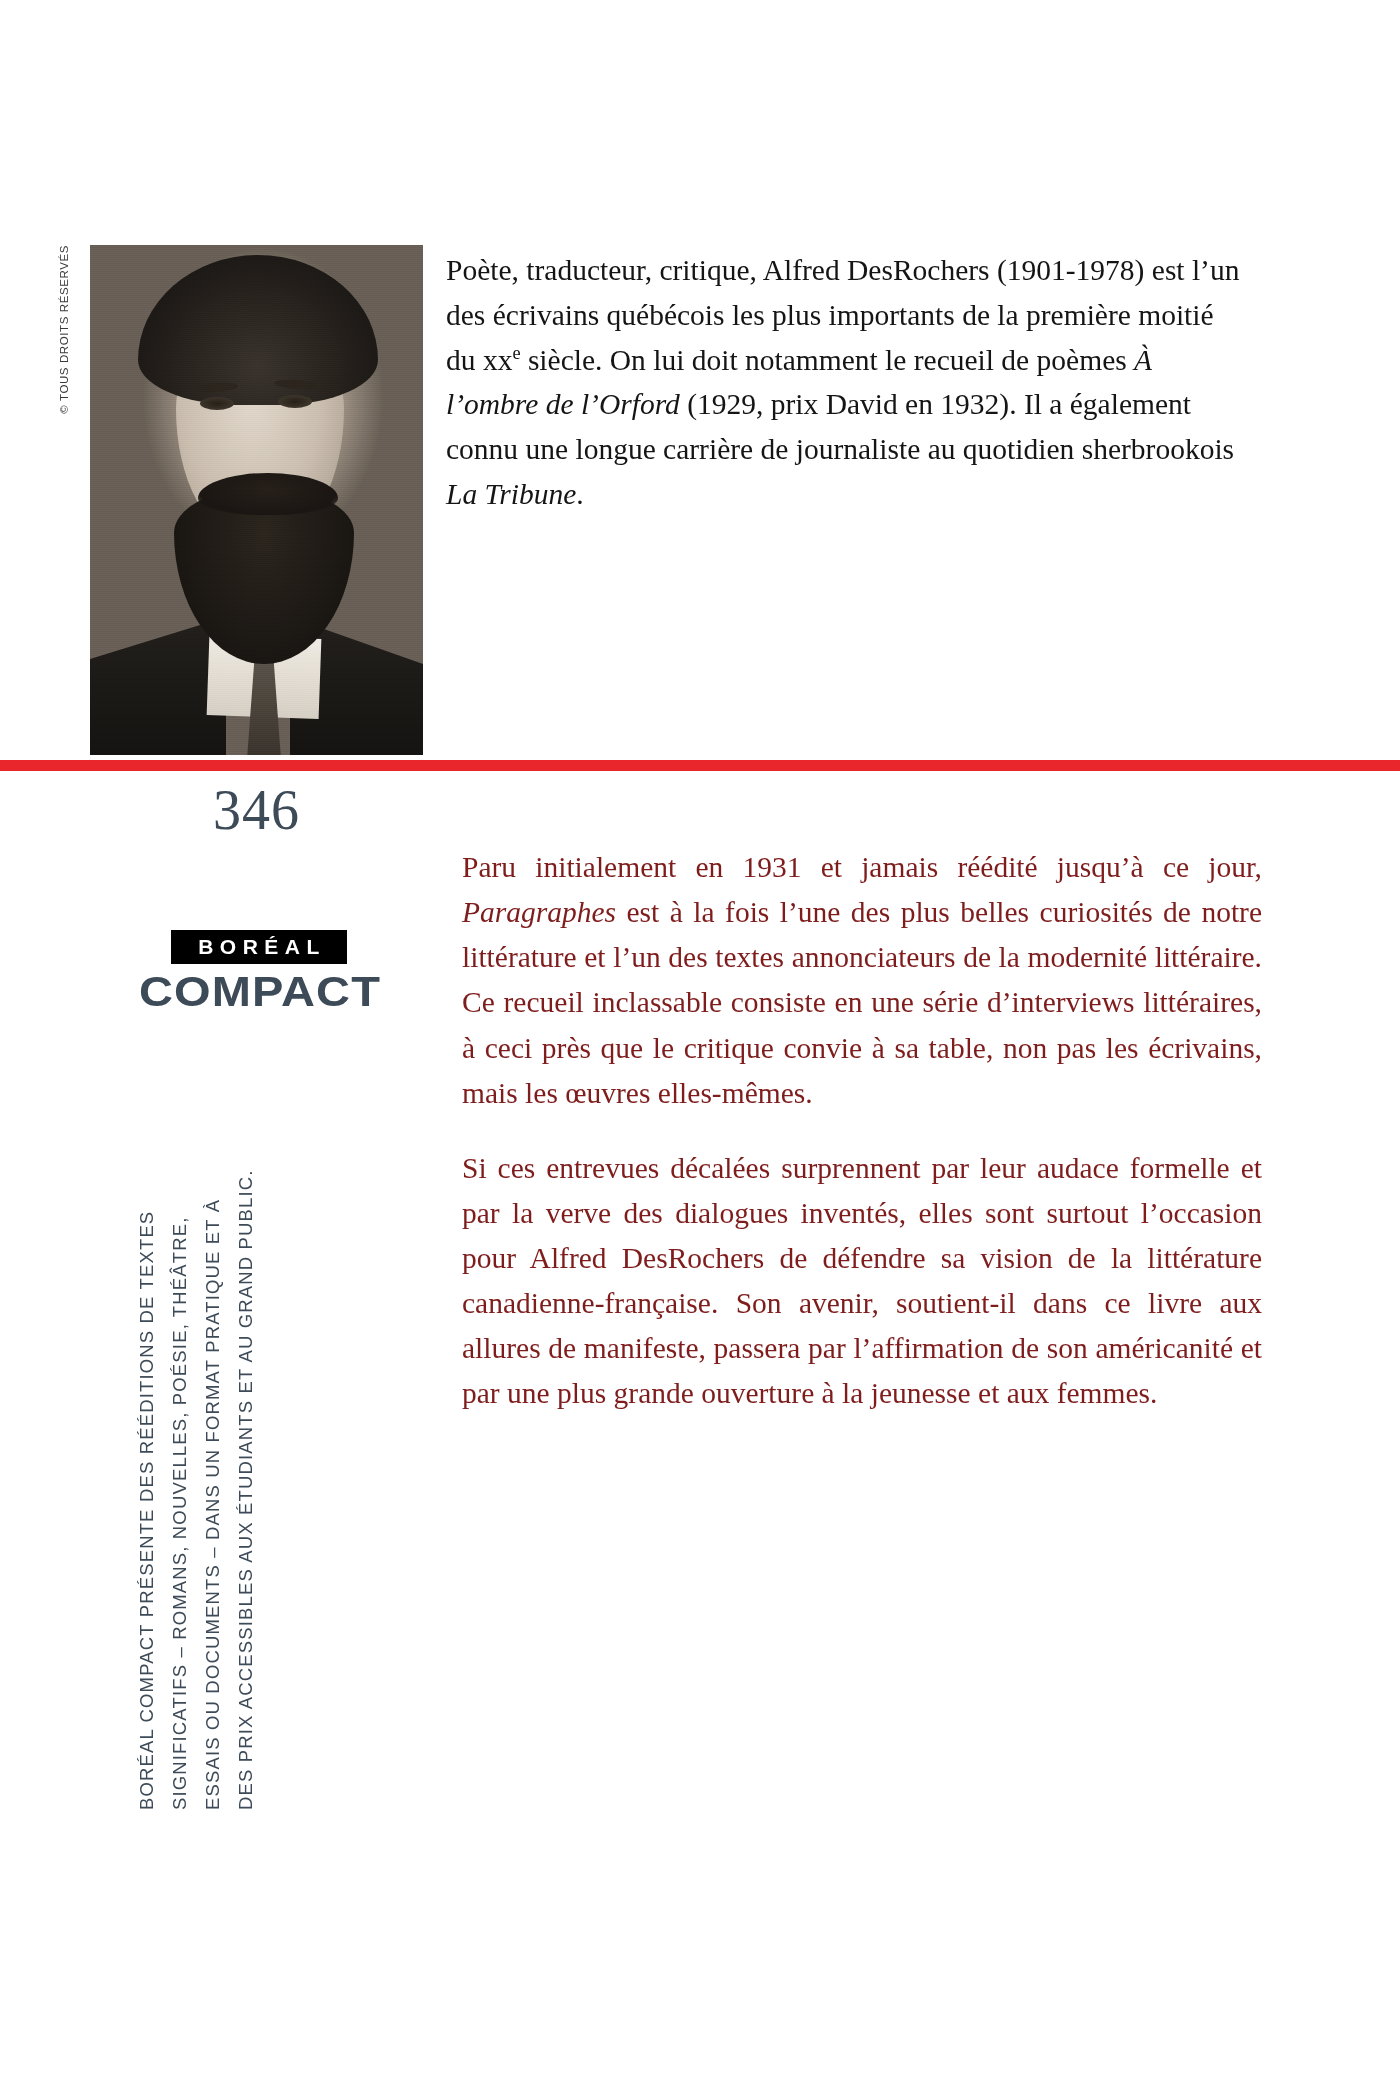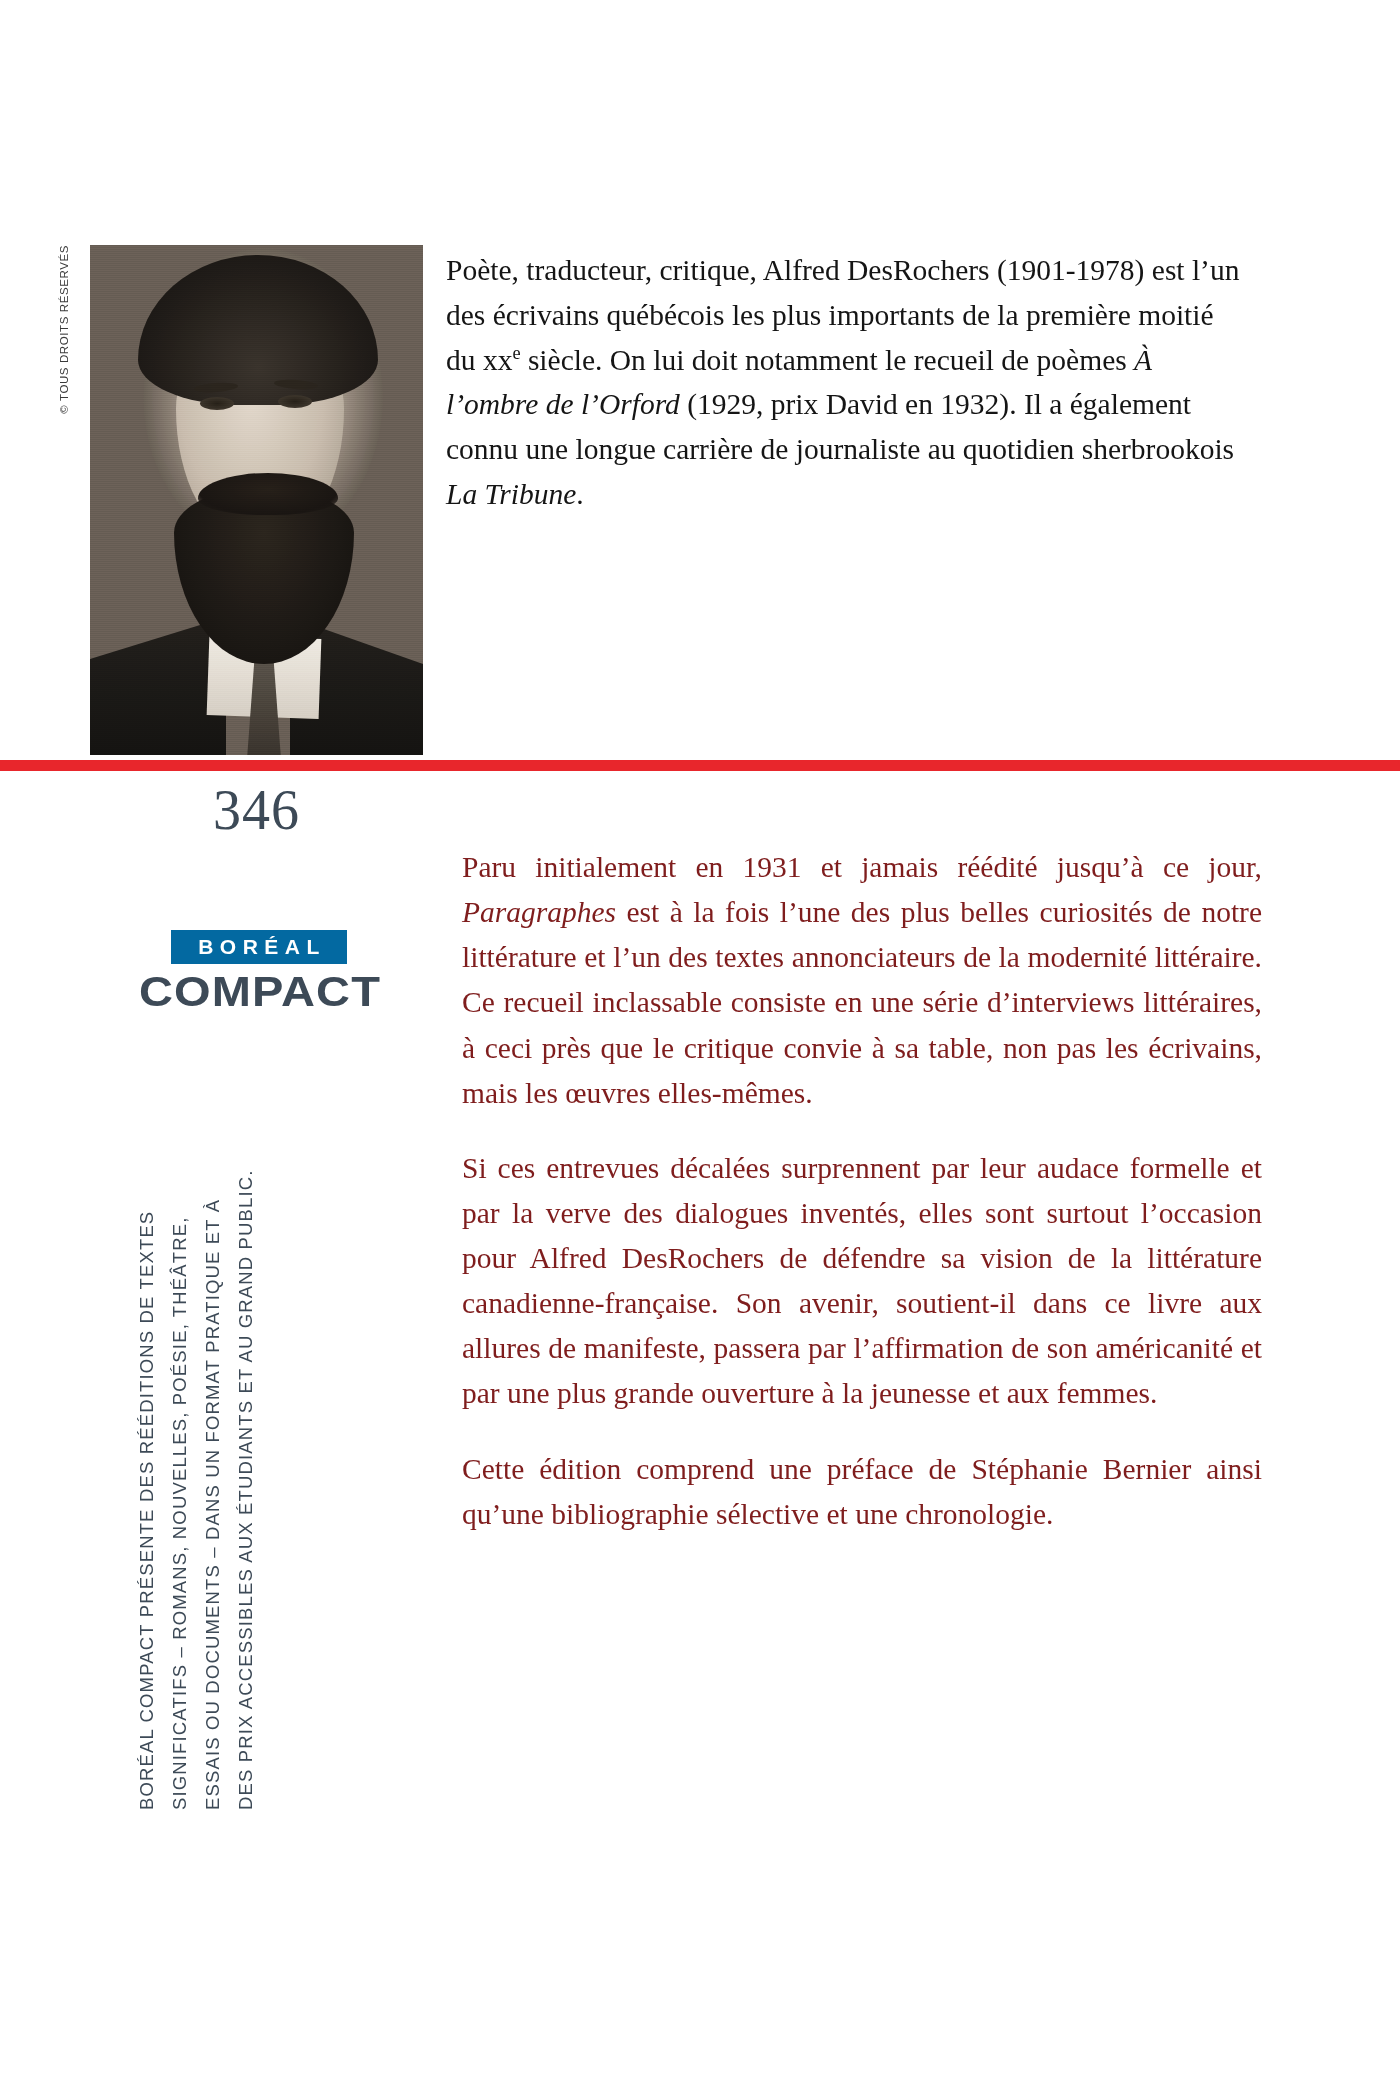--- a/index.html
+++ b/index.html
@@ -175,21 +175,21 @@
     font-size: 56px;
     color: #3d4a57;
     letter-spacing: 1px;
   }
   .boreal-badge {
     position: absolute;
     left: 171px;
     top: 930px;
     width: 176px;
     height: 34px;
-    background: #0369a1;
+    background: #000000;
     color: #ffffff;
     font-family: "Liberation Sans", sans-serif;
     font-weight: bold;
     font-size: 21px;
     letter-spacing: 6.5px;
     text-align: center;
     line-height: 34px;
     text-indent: 6px;
   }
   .compact-word {
@@ -286,16 +286,15 @@
   <div class="vertical-blurb">
     <div class="vline l0"><span class="b">BORÉAL COMPACT</span><span> PRÉSENTE DES RÉÉDITIONS DE TEXTES</span></div>
     <div class="vline l1">SIGNIFICATIFS – ROMANS, NOUVELLES, POÉSIE, THÉÂTRE,</div>
     <div class="vline l2">ESSAIS OU DOCUMENTS – DANS UN FORMAT PRATIQUE ET À</div>
     <div class="vline l3">DES PRIX ACCESSIBLES AUX ÉTUDIANTS ET AU GRAND PUBLIC.</div>
   </div>
 
   <div class="body-copy">
     <p><span>Paru initialement en 1931 et jamais réédité jusqu’à ce jour, </span><span class="it">Paragraphes</span><span> est à la fois l’une des plus belles curiosités de notre littérature et l’un des textes annonciateurs de la modernité littéraire. Ce recueil inclassable consiste en une série d’interviews littéraires, à ceci près que le critique convie à sa table, non pas les écrivains, mais les œuvres elles-mêmes.</span></p>
     <p>Si ces entrevues décalées surprennent par leur audace formelle et par la verve des dialogues inventés, elles sont surtout l’occasion pour Alfred DesRochers de défendre sa vision de la littérature canadienne-française. Son avenir, soutient-il dans ce livre aux allures de manifeste, passera par l’affirmation de son américanité et par une plus grande ouverture à la jeunesse et aux femmes.</p>
-    <p>Cette édition comprend une préface de Stéphanie Bernier ainsi qu’une bibliographie sélective et une chronologie.</p>
   </div>
 
 </div>
 
 </body></html>

